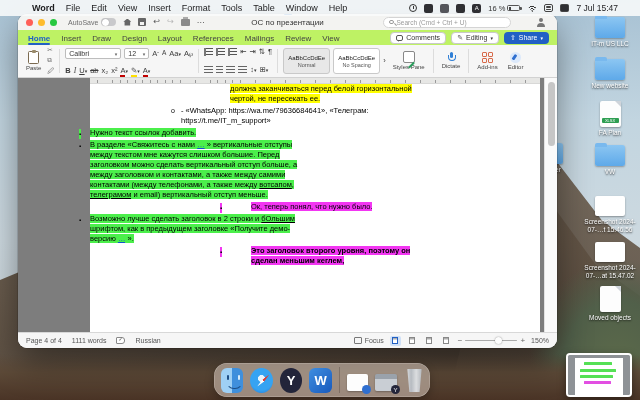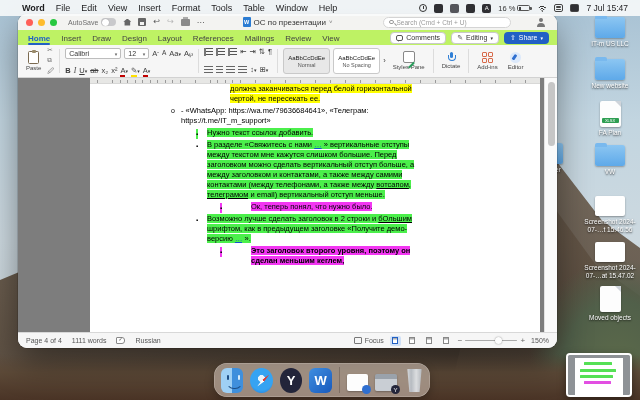--- a/index.html
+++ b/index.html
@@ -12,21 +12,21 @@
   .rock { position:absolute; inset:0; background:linear-gradient(160deg,#8a7a68 0%,#6e6152 35%,#55483c 70%,#3c322a 100%);
           clip-path:polygon(0 96%,0 70%,12% 62%,30% 55%,48% 62%,60% 50%,72% 38%,83% 44%,93% 66%,100% 74%,100% 100%,0 100%); }
   .rock2 { position:absolute; inset:0; background:linear-gradient(200deg,#7c6c5a,#4a3e33 80%);
           clip-path:polygon(82% 30%,94% 55%,100% 62%,100% 100%,70% 100%,76% 60%); opacity:.9; }
   .trees { position:absolute; right:0; bottom:0; width:110px; height:140px;
           background:radial-gradient(ellipse at 80% 80%, #5d6b4a 0%, #51604a 45%, rgba(80,96,70,0) 72%); }
   .ground { position:absolute; left:0; right:0; bottom:0; height:46px; background:linear-gradient(180deg,rgba(94,74,56,0) 0%,#5d4a38 40%,#4a3426 100%); }
 
   
   .menubar { position:absolute; top:0; left:0; right:0; height:16px; background:rgba(249,250,251,.88);
-             display:flex; align-items:center; font-size:9px; color:#1d1d1f; padding:0 12px; z-index:40; }
+             display:flex; align-items:center; font-size:9px; color:#1d1d1f; padding:0 22px; z-index:40; }
   .menubar .apple { font-size:10px; margin-right:10px; }
   .menubar .mitem { margin-right:11px; white-space:nowrap; }
   .menubar .mitem.app { font-weight:bold; }
   .menubar .spacer { flex:1; }
   .mstatus { display:flex; align-items:center; gap:7px; }
   .msicon { display:inline-block; }
   .i-stopwatch { width:8px; height:8px; border:1px solid #333; border-radius:50%; position:relative; }
   .i-stopwatch::after { content:""; position:absolute; left:3px; top:1px; width:1px; height:3px; background:#333; }
   .appbadge { width:9px; height:9px; border-radius:2px; background:#2f2f33; color:#fff; font-size:6px;
               display:flex; align-items:center; justify-content:center; }
@@ -72,21 +72,21 @@
   .toggle { width:15px; height:8px; border-radius:4px; background:#c9c9cb; position:relative; }
   .toggle::after { content:""; position:absolute; left:0.5px; top:0.5px; width:7px; height:7px; border-radius:50%; background:#fff; box-shadow:0 0 1px rgba(0,0,0,.4); }
   .tb-ico { font-size:8px; color:#555; margin-left:7px; line-height:1; }
   .tb-shape { display:inline-block; margin-left:7px; }
   .i-home { width:8px; height:7px; position:relative; background:#666; clip-path:polygon(50% 0,100% 45%,85% 45%,85% 100%,15% 100%,15% 45%,0 45%); }
   .i-save { width:8px; height:8px; background:#666; border-radius:1px; position:relative; }
   .i-save::after { content:""; position:absolute; left:2px; top:3.5px; width:4px; height:3.5px; background:#f3f3f1; }
   .i-print { width:9px; height:7px; background:#8a8a8a; border-radius:1px; position:relative; }
   .i-print::after { content:""; position:absolute; left:2px; top:-2px; width:5px; height:2px; background:#aaa; }
   .i-dots { letter-spacing:1px; font-size:8px; color:#555; margin-left:7px; }
-  .wtitle { position:absolute; left:0; right:0; top:0; bottom:0; display:flex; align-items:center; justify-content:center; gap:3px; pointer-events:none; }
+  .wtitle { position:absolute; left:0; right:0; top:0; bottom:0; display:flex; align-items:center; justify-content:center; gap:3px; pointer-events:none;flex-direction:column; }
   .wdoc-ico { width:8px; height:10px; background:#2b7cd3; border-radius:1px; color:#fff; font-size:5.5px; font-weight:bold; display:flex; align-items:center; justify-content:center; }
   .wtitle .txt { font-size:8px; color:#333; }
   .wtitle .chev { font-size:6px; color:#777; }
   .searchbox { position:absolute; right:46px; top:2.5px; width:128px; height:11px; border:0.5px solid #d4d4d4; background:#fff;
                border-radius:5.5px; display:flex; align-items:center; gap:3px; padding:0 5px; }
   .mag { width:4.5px; height:4.5px; border:1px solid #9a9a9a; border-radius:50%; position:relative; flex:0 0 auto; }
   .mag::after { content:""; position:absolute; left:3.5px; top:3.5px; width:3px; height:1px; background:#9a9a9a; transform:rotate(45deg); }
   .searchbox .ph { font-size:6.5px; color:#9a9a9a; white-space:nowrap; }
   .i-account { position:absolute; right:12px; top:4px; width:9px; height:9px; }
   .i-account::before { content:""; position:absolute; left:3px; top:0; width:4px; height:4px; border-radius:50%; background:#777; }
@@ -157,21 +157,21 @@
   .page { position:absolute; left:72px; top:6px; width:450px; bottom:-2px; background:#fff; }
   .scrolltrack { position:absolute; right:0; top:0; bottom:0; width:13px; background:#fafafa; border-left:0.5px solid #e2e2e2; }
   .scrollthumb { position:absolute; right:2.5px; top:4px; width:7px; height:64px; border-radius:4px; background:#c6c6c6; }
 
   .doccontent { position:absolute; left:0; top:0; right:0; font-size:7.5px; line-height:10px; color:#000; }
   .para { position:relative; margin-bottom:2px; font-family:"Liberation Sans", sans-serif; }
   .para .bullet { position:absolute; font-size:6px; }
   .p-yellow { margin-left:140px; width:192px; }
   .p-o  { margin-left:91px; width:208px; }
   .p-o .bullet { left:-10px; top:0; font-size:7px; }
-  .p-l2 { margin-left:117px; width:221px; }
+  .p-l2 { width:221px; }
   .p-l2 .bullet { left:-11px; top:1px; }
   .p-l3 { margin-left:141px; width:200px;padding-left:20px; }
   .p-l3 .bullet { left:-11px; top:1px; }
   .run-link { color:#1155cc; text-decoration:underline; }
   .run-u { text-decoration:underline; }
 
   
   .statusbar { position:absolute; left:0; right:0; bottom:0; height:16px; background:#f6f6f6; border-top:0.5px solid #d8d8d8;
                display:flex; align-items:center; font-size:7px; color:#555; padding:0 8px; gap:10px; }
   .i-proof { width:9px; height:7px; position:relative; display:inline-block; }

